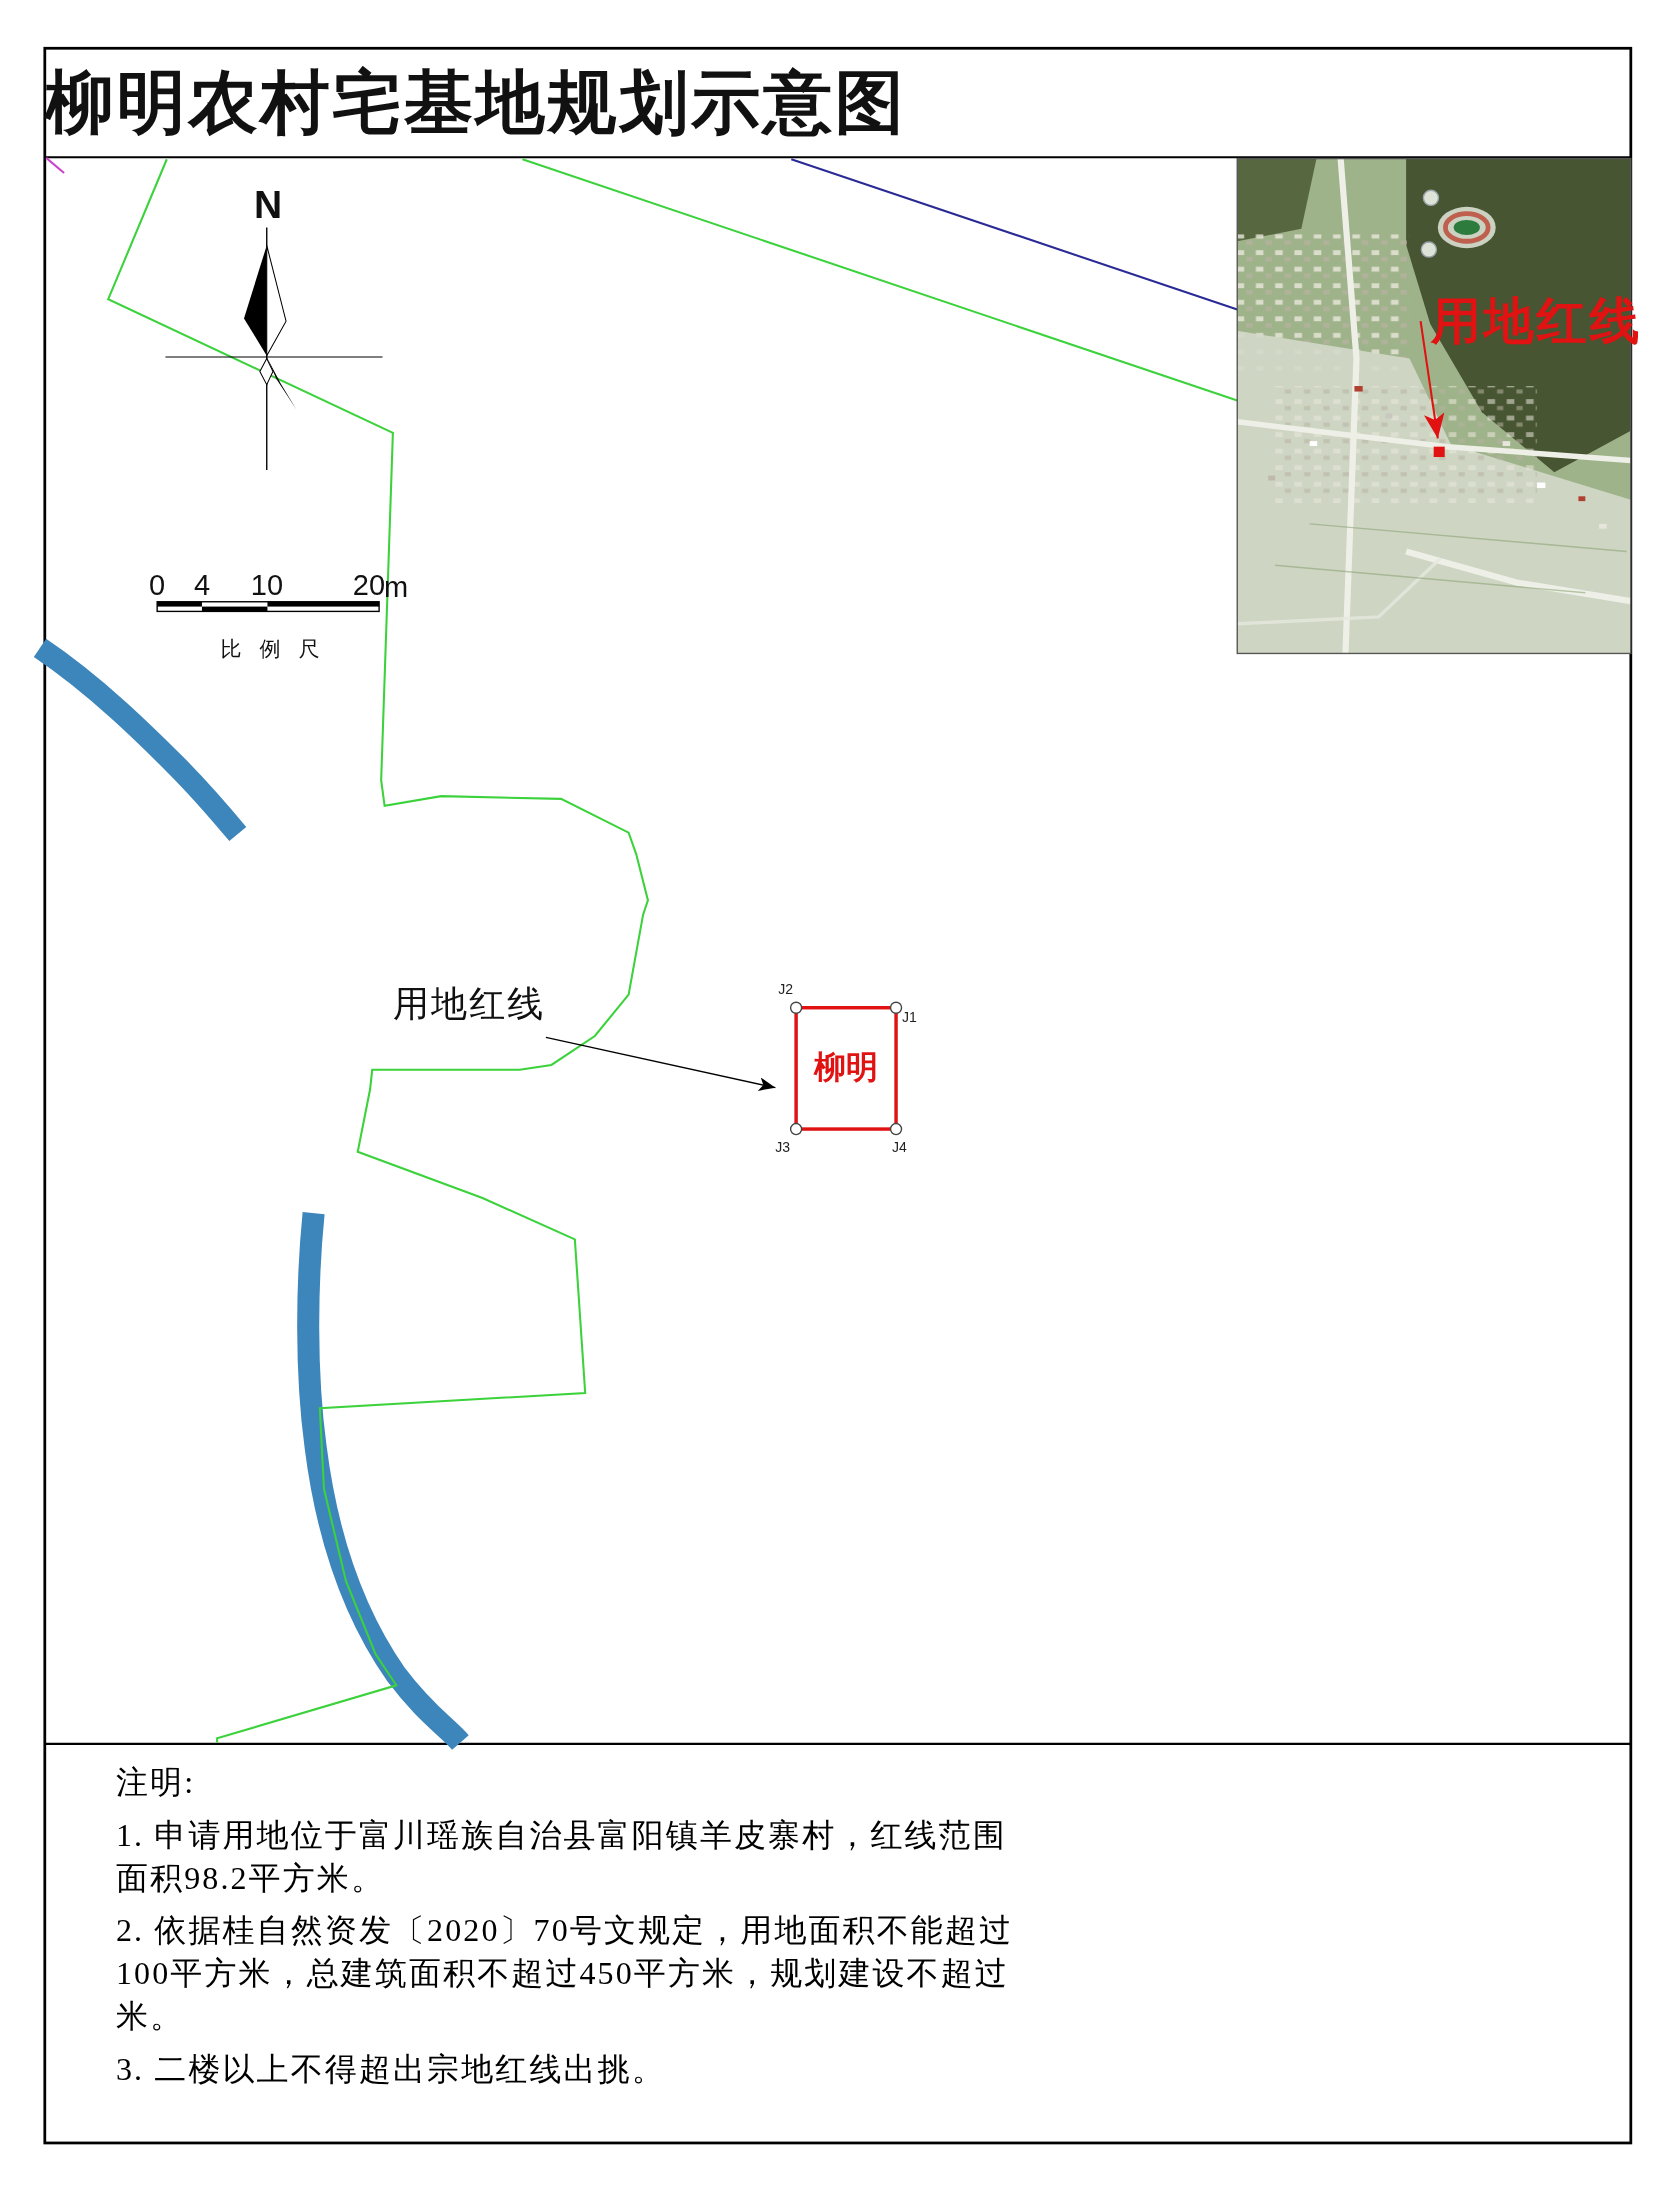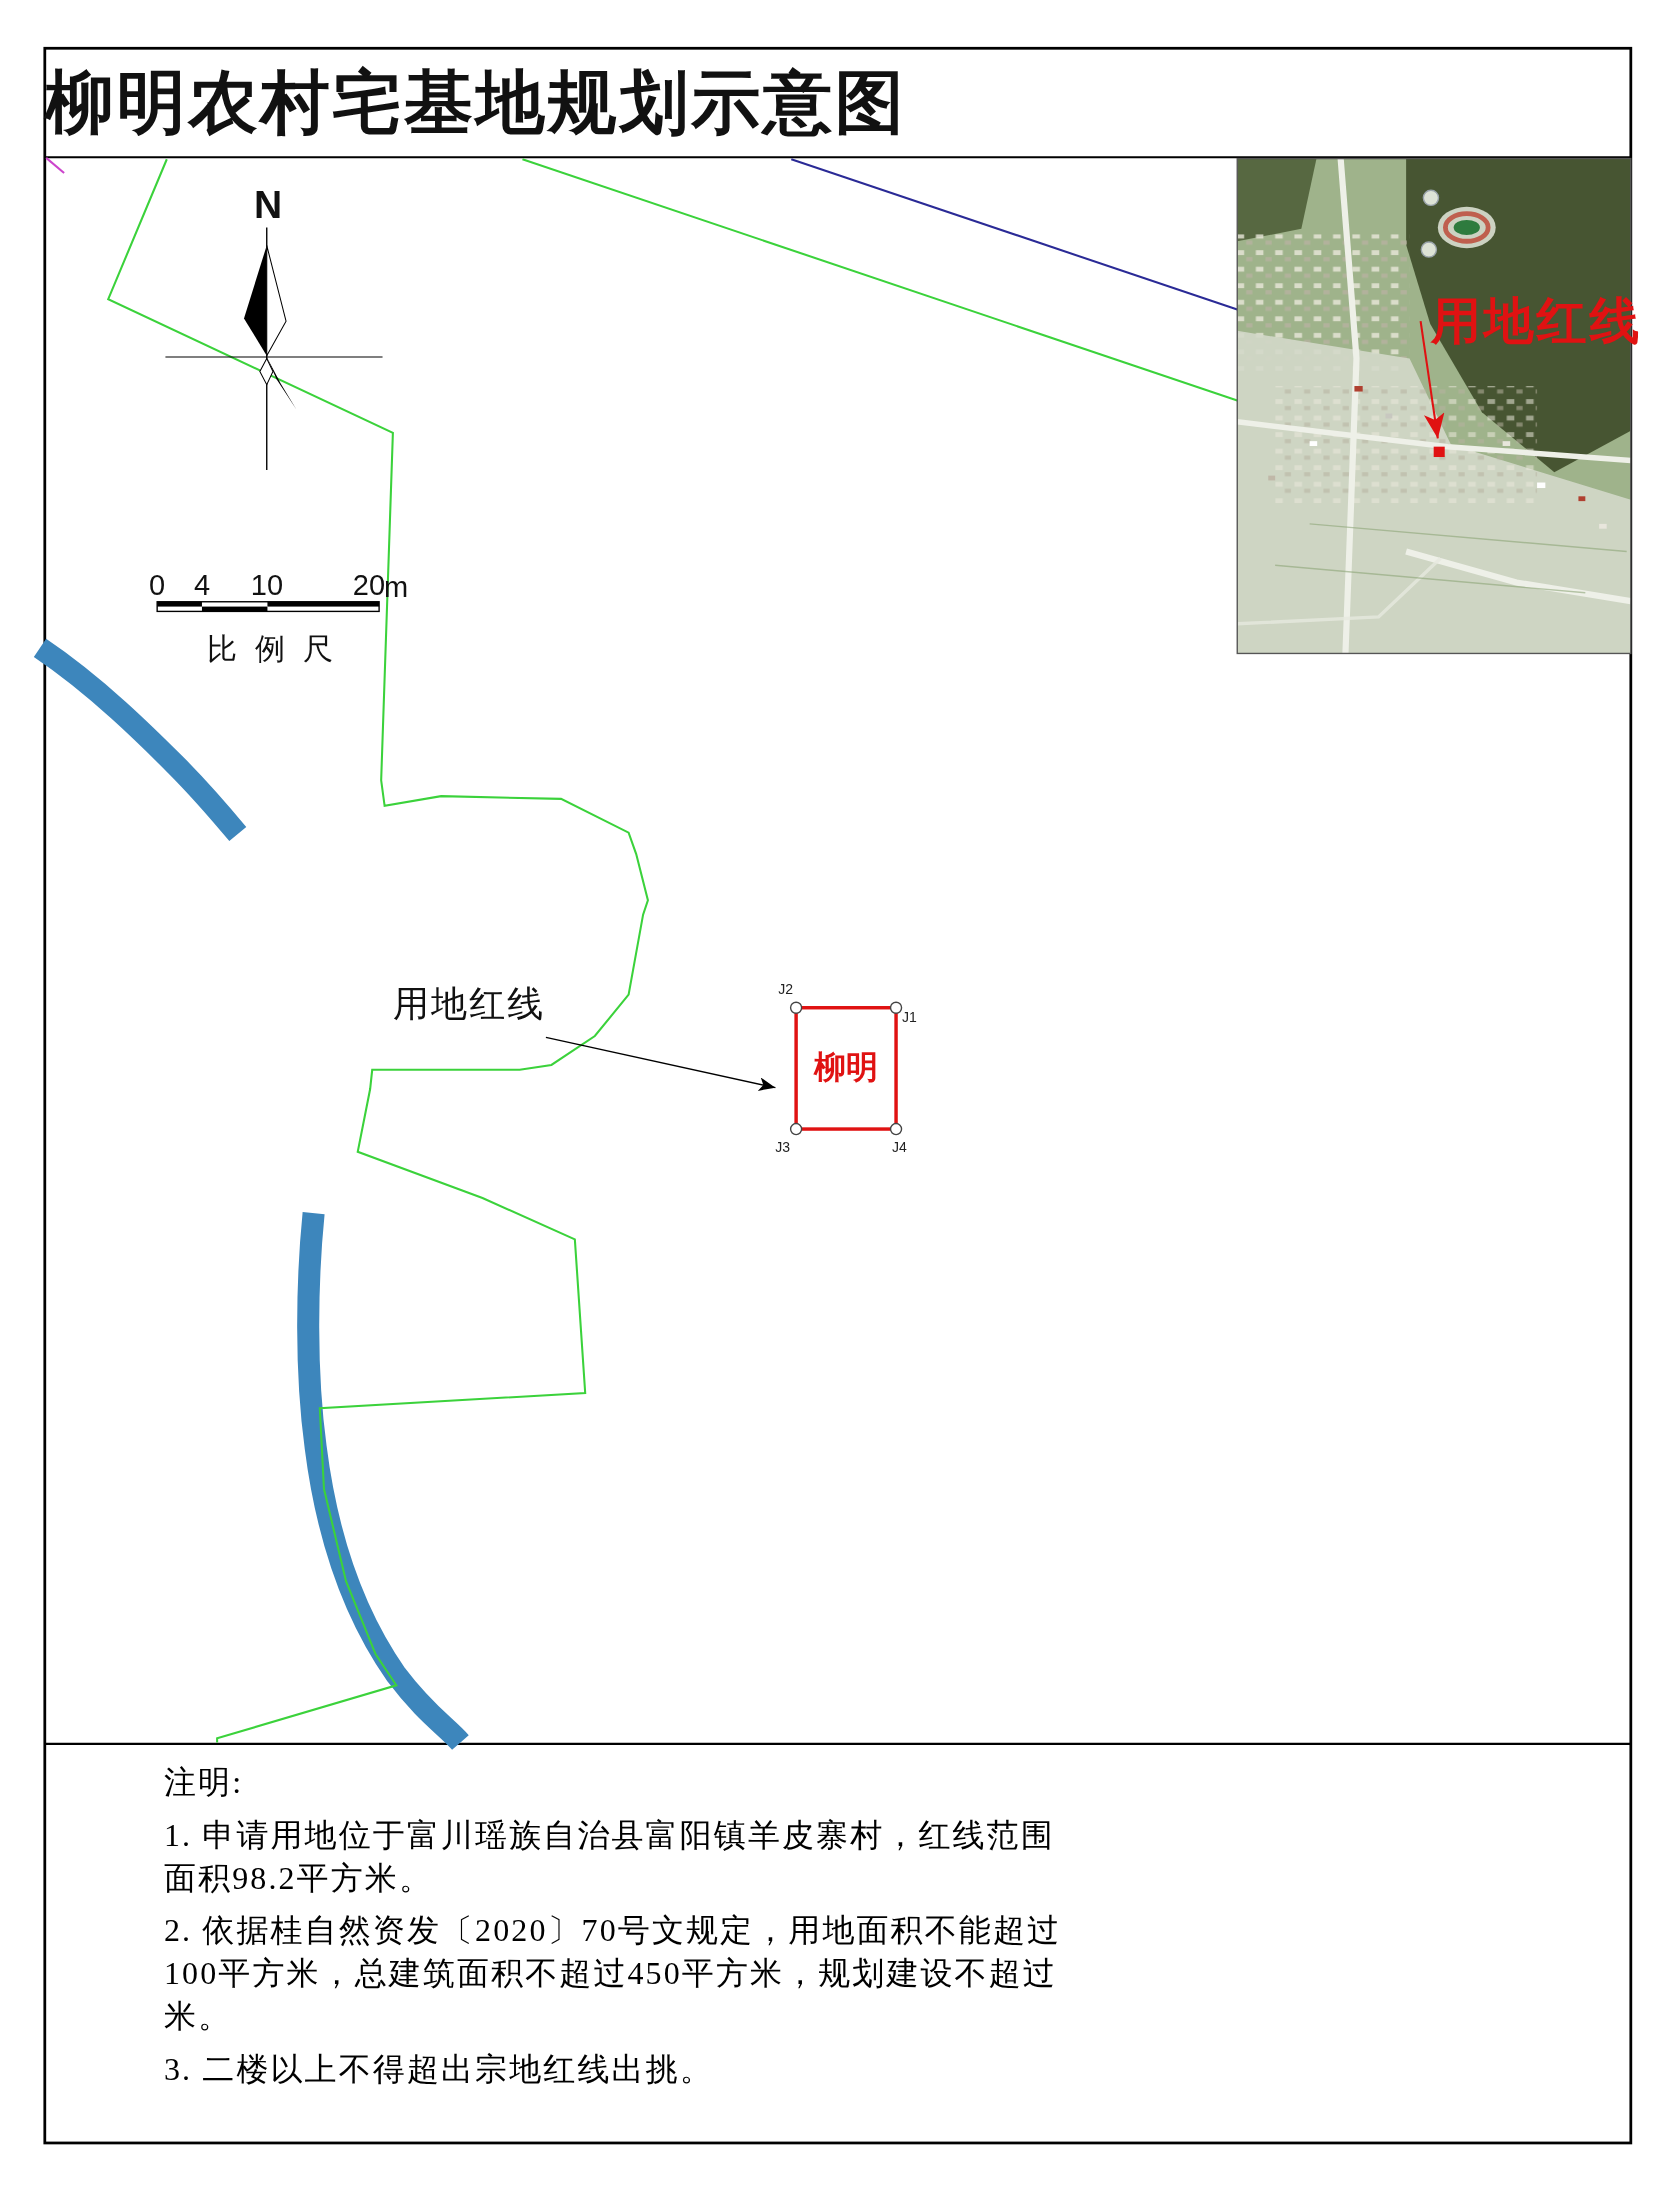--- a/index.html
+++ b/index.html
@@ -6,28 +6,28 @@
   body{width:1677px;height:2194px;position:relative;overflow:hidden;
        font-family:"Liberation Sans", sans-serif;color:#111;}
   #linework{position:absolute;left:0;top:0;z-index:1;}
   .txt{position:absolute;z-index:2;white-space:nowrap;}
   .center{transform:translate(-50%,-50%);}
   .title-box{position:absolute;left:45px;top:48px;width:1586px;height:109px;
              display:flex;align-items:center;justify-content:flex-start;z-index:2;}
   .title{font-size:69px;font-weight:bold;letter-spacing:2.8px;}
   .north-n{font-size:39px;font-weight:bold;}
   .scale-num{font-size:29px;font-family:"Liberation Sans",sans-serif;}
-  .scale-caption{font-size:30px;letter-spacing:18px;font-family:"Liberation Serif",serif;}
+  .scale-caption{font-size:21px;letter-spacing:18px;font-family:"Liberation Serif",serif;}
   .redline-label{font-size:36px;letter-spacing:2.1px;font-family:"Liberation Serif",serif;}
   .j-label{font-size:14px;color:#222;}
   .plot-name{font-size:32px;font-weight:bold;color:var(--redline);}
   .inset-redline{font-size:50px;font-weight:bold;letter-spacing:2.8px;
                  color:var(--redline);font-family:"Liberation Serif",serif;z-index:3;}
   .notes{position:absolute;left:116px;top:1761px;width:979px;z-index:2;
-         font-family:"Liberation Serif",serif;font-size:32px;letter-spacing:2.1px;color:#000;margin-left:48px;}
+         font-family:"Liberation Serif",serif;font-size:32px;letter-spacing:2.1px;color:#000;}
   .n-line{line-height:43px;white-space:nowrap;}
   .para{margin-top:9.7px;}
 </style>
 </head>
 <body>
 
 <svg id="linework" width="1677" height="2194" viewBox="0 0 2433 3183">
   <defs>
     <marker id="ah-b" markerWidth="16" markerHeight="12" refX="12" refY="5" orient="auto">
       <path d="M0,0 L12,5 L0,10 L3,5 Z" fill="#000"></path>

